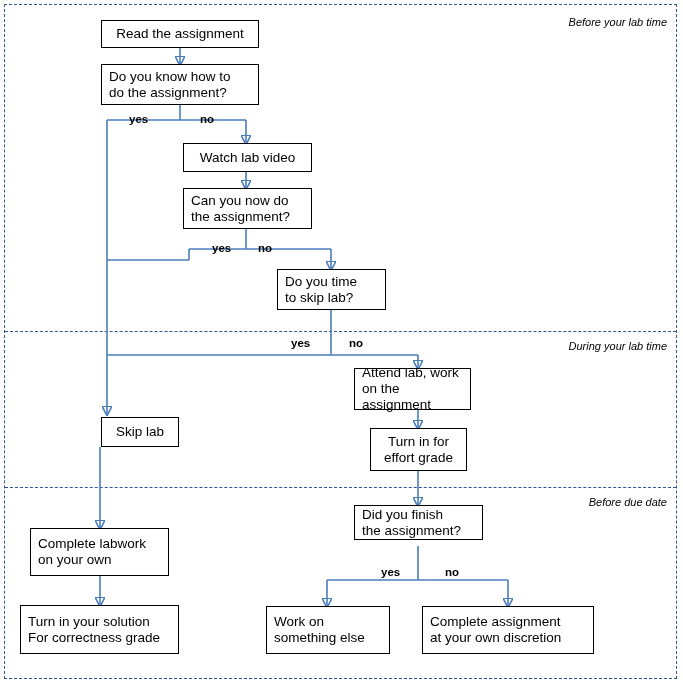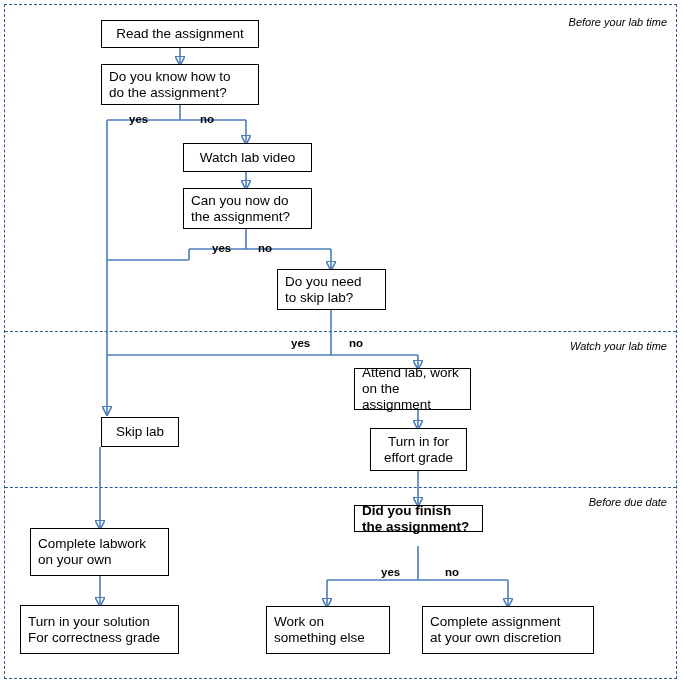--- a/index.html
+++ b/index.html
@@ -84,21 +84,21 @@
 <body>
 
 <div id="canvas">
 
   <div class="outer-border"></div>
 
   <div class="divider" style="top:331px;"></div>
   <div class="divider" style="top:487px;"></div>
 
   <div class="section-label" style="right:16px; top:16px;">Before your lab time</div>
-  <div class="section-label" style="right:16px; top:340px;">Watch your lab time</div>
+  <div class="section-label" style="right:16px; top:340px;">During your lab time</div>
   <div class="section-label" style="right:16px; top:496px;">Before due date</div>
 
   <svg class="wires" viewBox="0 0 683 684">
     <defs>
       <marker id="arrow" viewBox="0 0 10 10" refX="8" refY="5" markerWidth="6" markerHeight="6" orient="auto-start-reverse">
         <path d="M 0 0 L 10 5 L 0 10 z" fill="#4a7ebb" stroke="none"></path>
       </marker>
     </defs>
 
     <line x1="180" y1="48" x2="180" y2="64" marker-end="url(#arrow)"></line>
@@ -142,35 +142,35 @@
   <div class="node center" style="left:101px; top:20px; width:158px; height:28px;">Read the assignment</div>
 
   <div class="node" style="left:101px; top:64px; width:158px; height:41px;">Do you know how to
 do the assignment?</div>
 
   <div class="node center" style="left:183px; top:143px; width:129px; height:29px;">Watch lab video</div>
 
   <div class="node" style="left:183px; top:188px; width:129px; height:41px;">Can you now do
 the assignment?</div>
 
-  <div class="node" style="left:277px; top:269px; width:109px; height:41px;">Do you need
+  <div class="node" style="left:277px; top:269px; width:109px; height:41px;">Do you time
 to skip lab?</div>
 
   <div class="node" style="left:354px; top:368px; width:117px; height:42px;">Attend lab, work
 on the assignment</div>
 
   <div class="node center" style="left:61px; top:417px; width:78px; height:30px;margin-left:40px;">Skip lab</div>
 
   <div class="node" style="left:30px; top:528px; width:139px; height:48px;">Complete labwork
 on your own</div>
 
   <div class="node center" style="left:370px; top:428px; width:97px; height:43px;">Turn in for
 effort grade</div>
 
-  <div class="node" style="left:354px; top:505px; width:129px; height:27px;font-weight:bold;">Did you finish
+  <div class="node" style="left:354px; top:505px; width:129px; height:35px;">Did you finish
 the assignment?</div>
 
   <div class="node" style="left:20px; top:605px; width:159px; height:49px;">Turn in your solution
 For correctness grade</div>
 
   <div class="node" style="left:266px; top:606px; width:124px; height:48px;">Work on
 something else</div>
 
   <div class="node" style="left:422px; top:606px; width:172px; height:48px;">Complete assignment
 at your own discretion</div>

